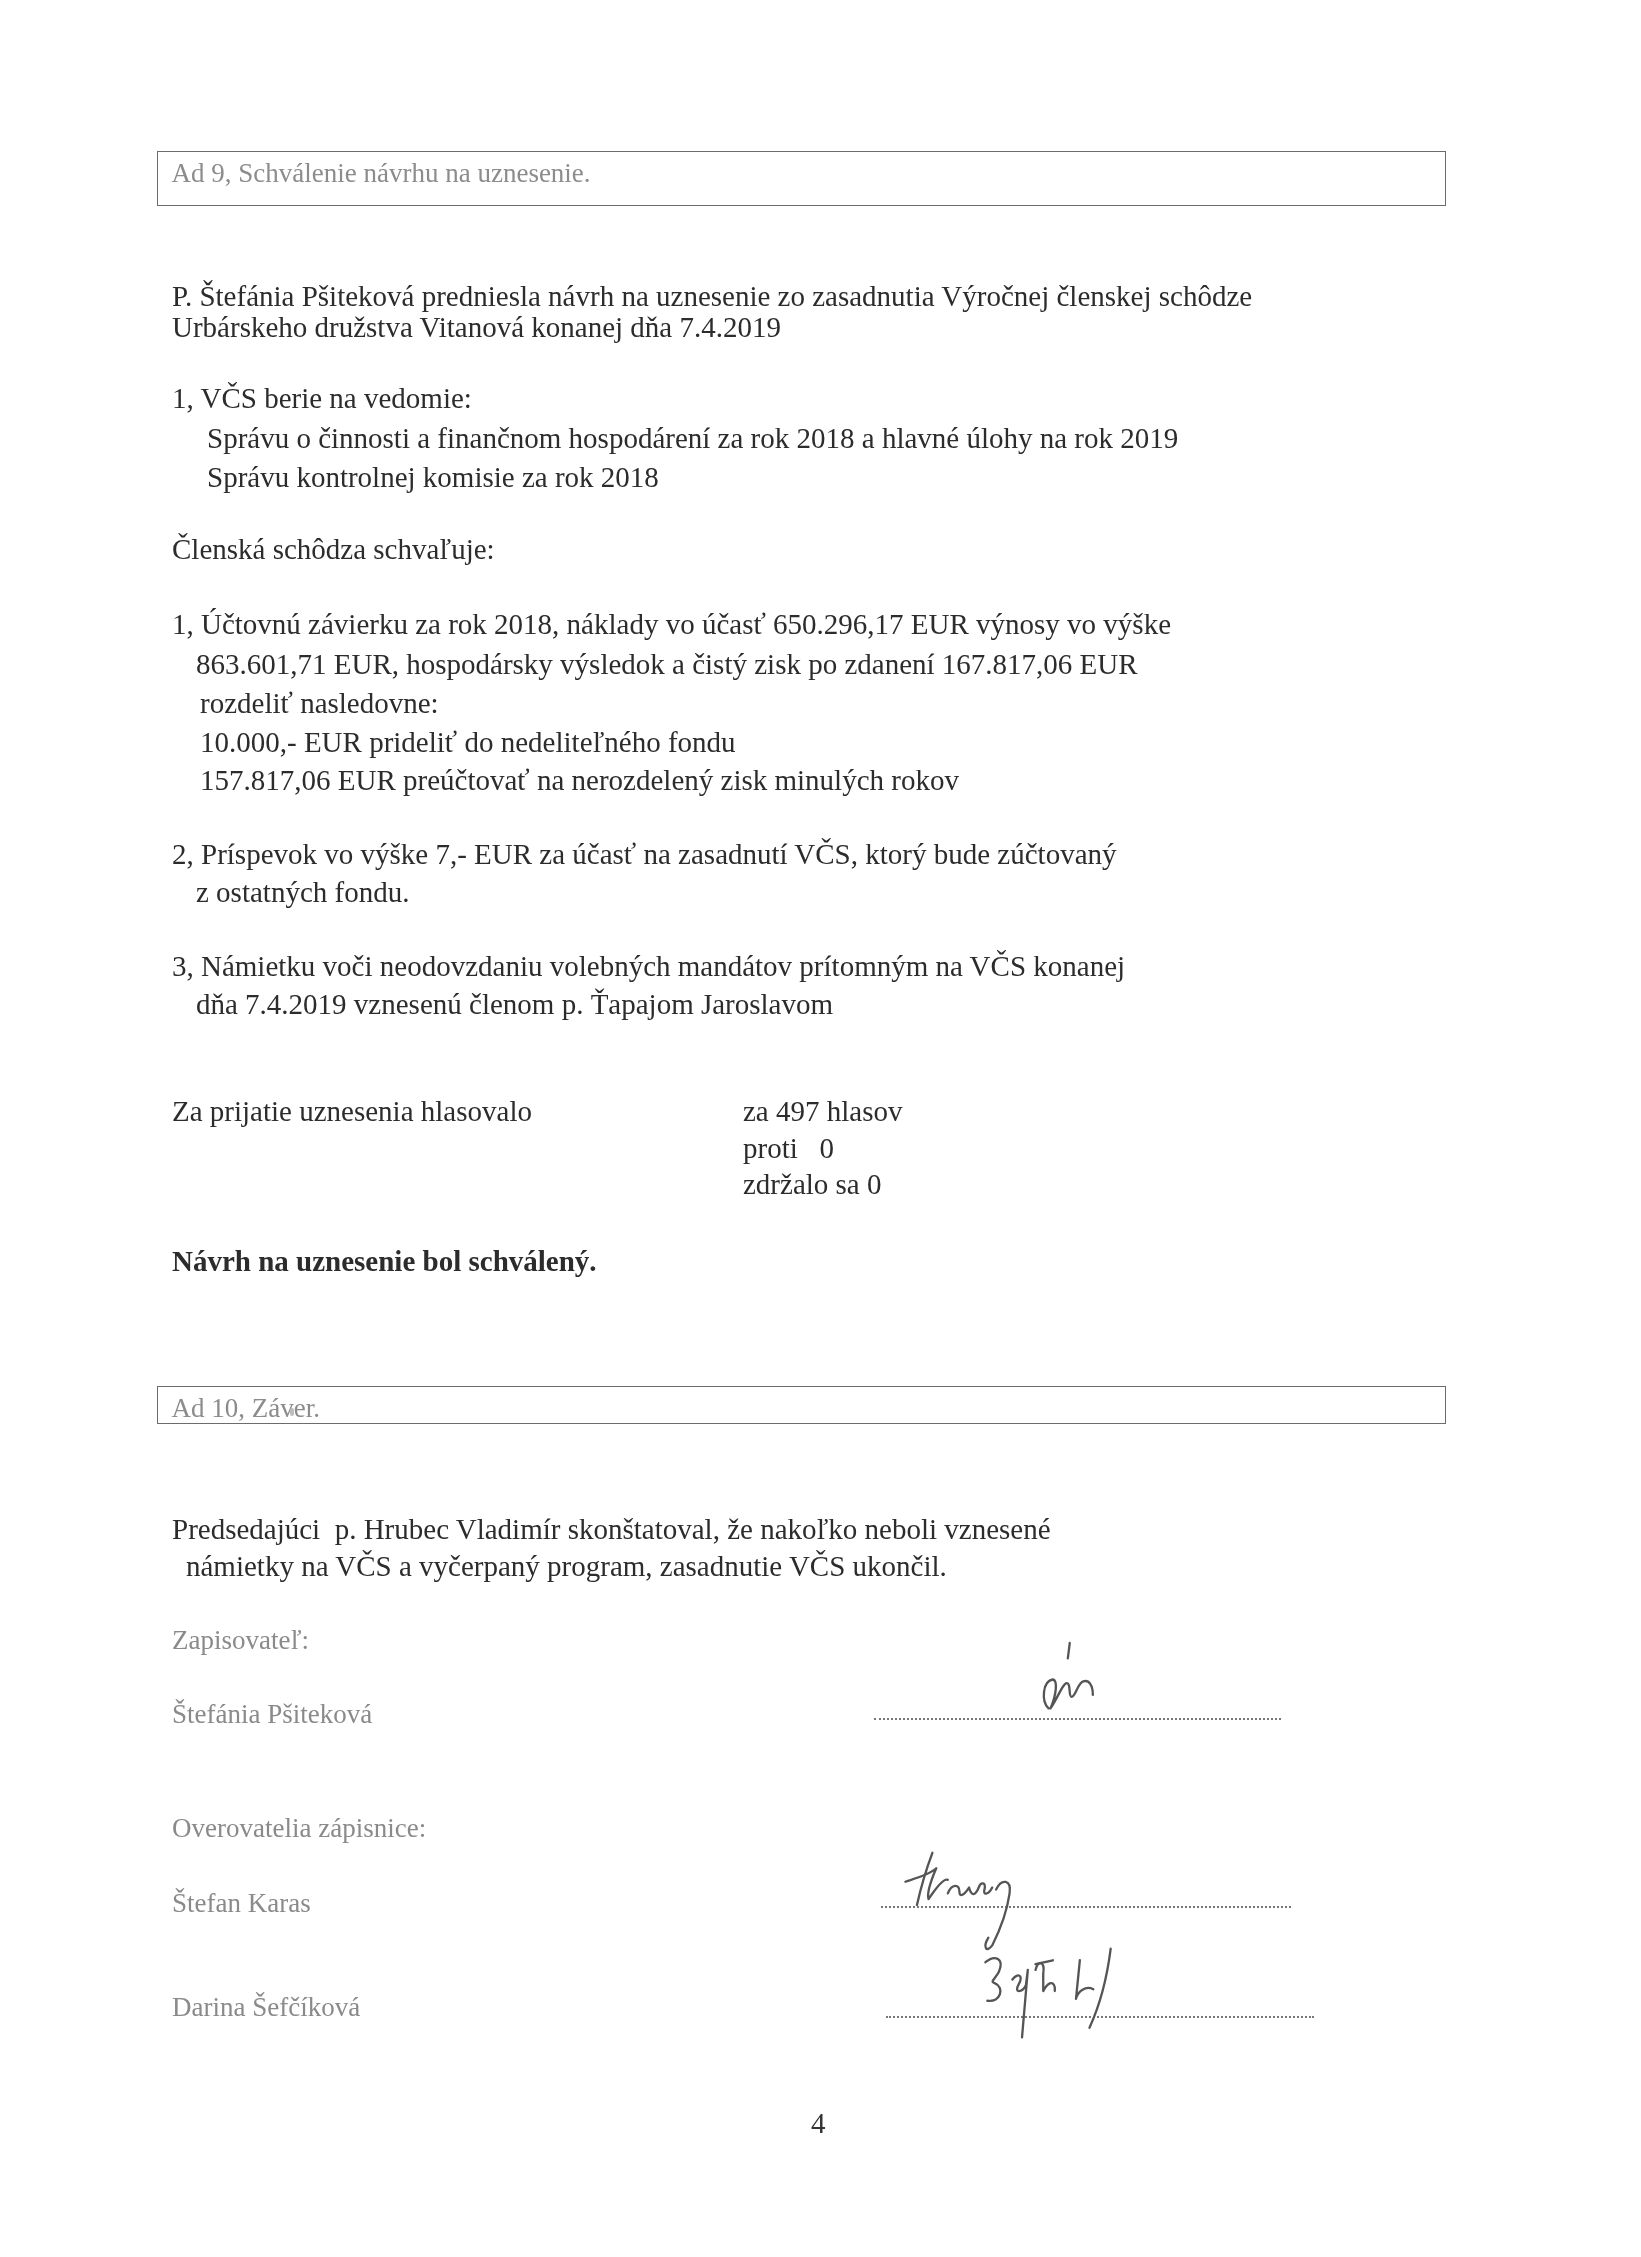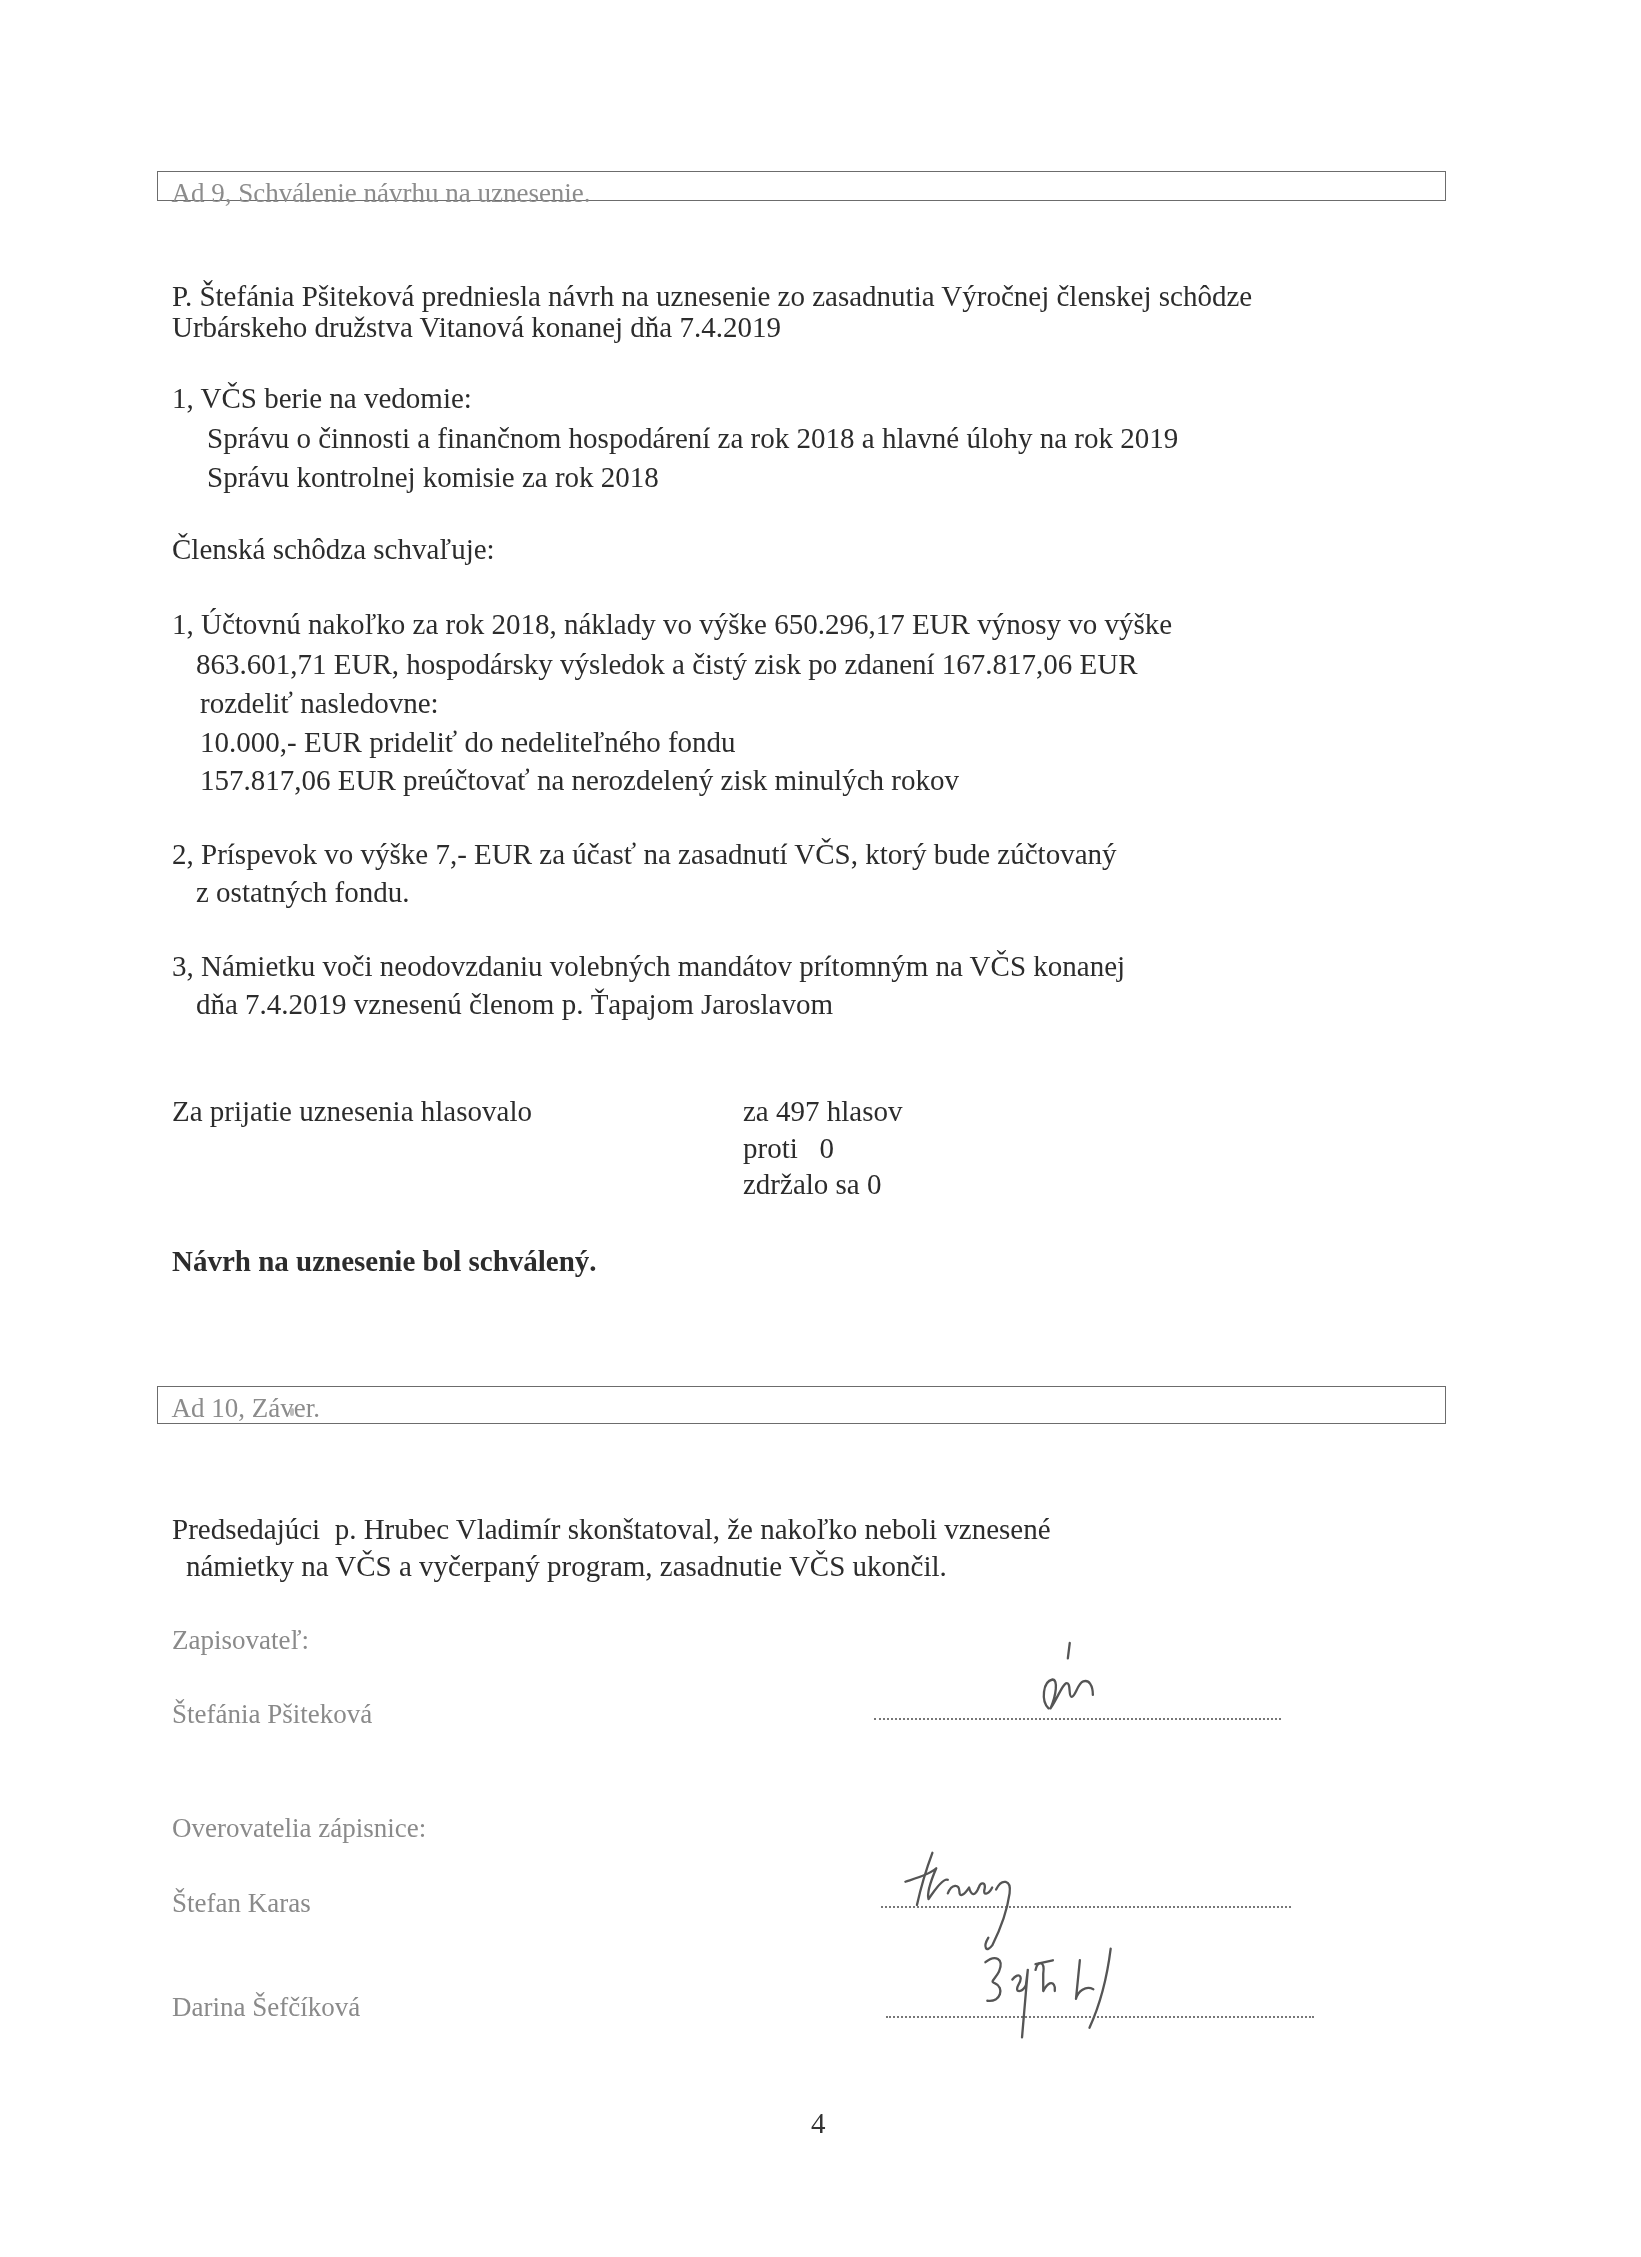--- a/index.html
+++ b/index.html
@@ -12,34 +12,34 @@
   .section-box span { position: absolute; left: 13.5px; top: 5.8px; font-size: 27px; color: #8c8c8c; white-space: nowrap; }
   .bold { font-weight: bold; }
   .dots { position: absolute; border-bottom: 2.9px dotted #777; height: 0; }
   .sig { position: absolute; }
   .sig path { fill: none; stroke: #555; stroke-width: 2.4; stroke-linecap: round; stroke-linejoin: round; }
   .speck { position: absolute; background: #bdbdbd; border-radius: 1.9px; }
 </style>
 </head>
 <body>
 
-<div class="section-box" style="left:157px; top:171px; width:1289px; height:30px;">
+<div class="section-box" style="left:157px; top:151px; width:1289px; height:55px;">
   <span>Ad 9, Schválenie návrhu na uznesenie.</span>
 </div>
 
 <div class="abs body-text" style="left:172px; top:281px;">P. Štefánia Pšiteková predniesla návrh na uznesenie zo zasadnutia Výročnej členskej schôdze</div>
 <div class="abs body-text" style="left:172px; top:312px;">Urbárskeho družstva Vitanová konanej  dňa 7.4.2019</div>
 
 <div class="abs body-text" style="left:172px; top:383px;">1, VČS berie na vedomie:</div>
 <div class="abs body-text" style="left:207px; top:423px;">Správu o činnosti a finančnom hospodárení za rok 2018 a hlavné úlohy na rok 2019</div>
 <div class="abs body-text" style="left:207px; top:462px;">Správu kontrolnej komisie za rok 2018</div>
 
 <div class="abs body-text" style="left:172px; top:534px;">Členská schôdza schvaľuje:</div>
 
-<div class="abs body-text" style="left:172px; top:609px;">1, Účtovnú nakoľko za rok 2018, náklady vo výške 650.296,17 EUR  výnosy vo výške</div>
+<div class="abs body-text" style="left:172px; top:609px;">1, Účtovnú závierku za rok 2018, náklady vo účasť 650.296,17 EUR  výnosy vo výške</div>
 <div class="abs body-text" style="left:196px; top:649px;">863.601,71 EUR, hospodársky výsledok a čistý zisk po zdanení 167.817,06 EUR</div>
 <div class="abs body-text" style="left:200px; top:688px;">rozdeliť nasledovne:</div>
 <div class="abs body-text" style="left:200px; top:727px;">10.000,- EUR prideliť do nedeliteľného fondu</div>
 <div class="abs body-text" style="left:200px; top:765px;">157.817,06 EUR preúčtovať na nerozdelený zisk minulých rokov</div>
 
 <div class="abs body-text" style="left:172px; top:839px;">2, Príspevok vo výške 7,- EUR za účasť na zasadnutí VČS, ktorý bude zúčtovaný</div>
 <div class="abs body-text" style="left:196px; top:877px;">z ostatných fondu.</div>
 
 <div class="abs body-text" style="left:172px; top:951px;">3, Námietku voči neodovzdaniu volebných mandátov prítomným na VČS konanej</div>
 <div class="abs body-text" style="left:196px; top:989px;">dňa 7.4.2019 vznesenú členom p. Ťapajom Jaroslavom</div>

